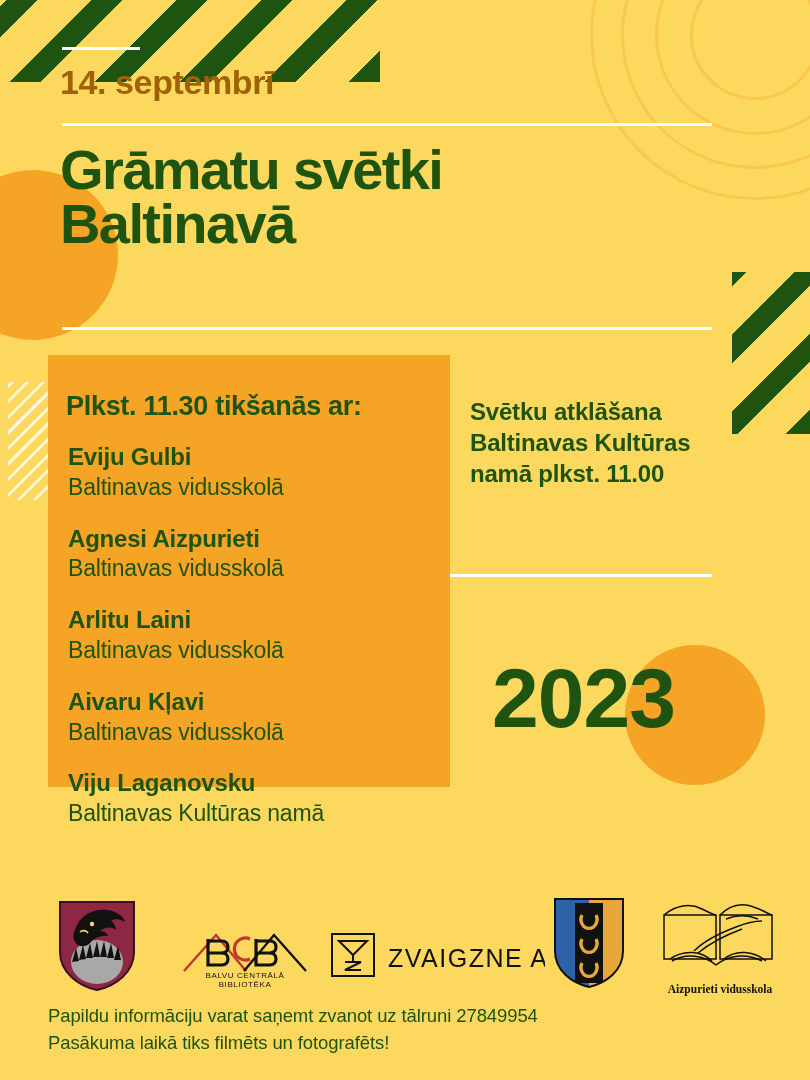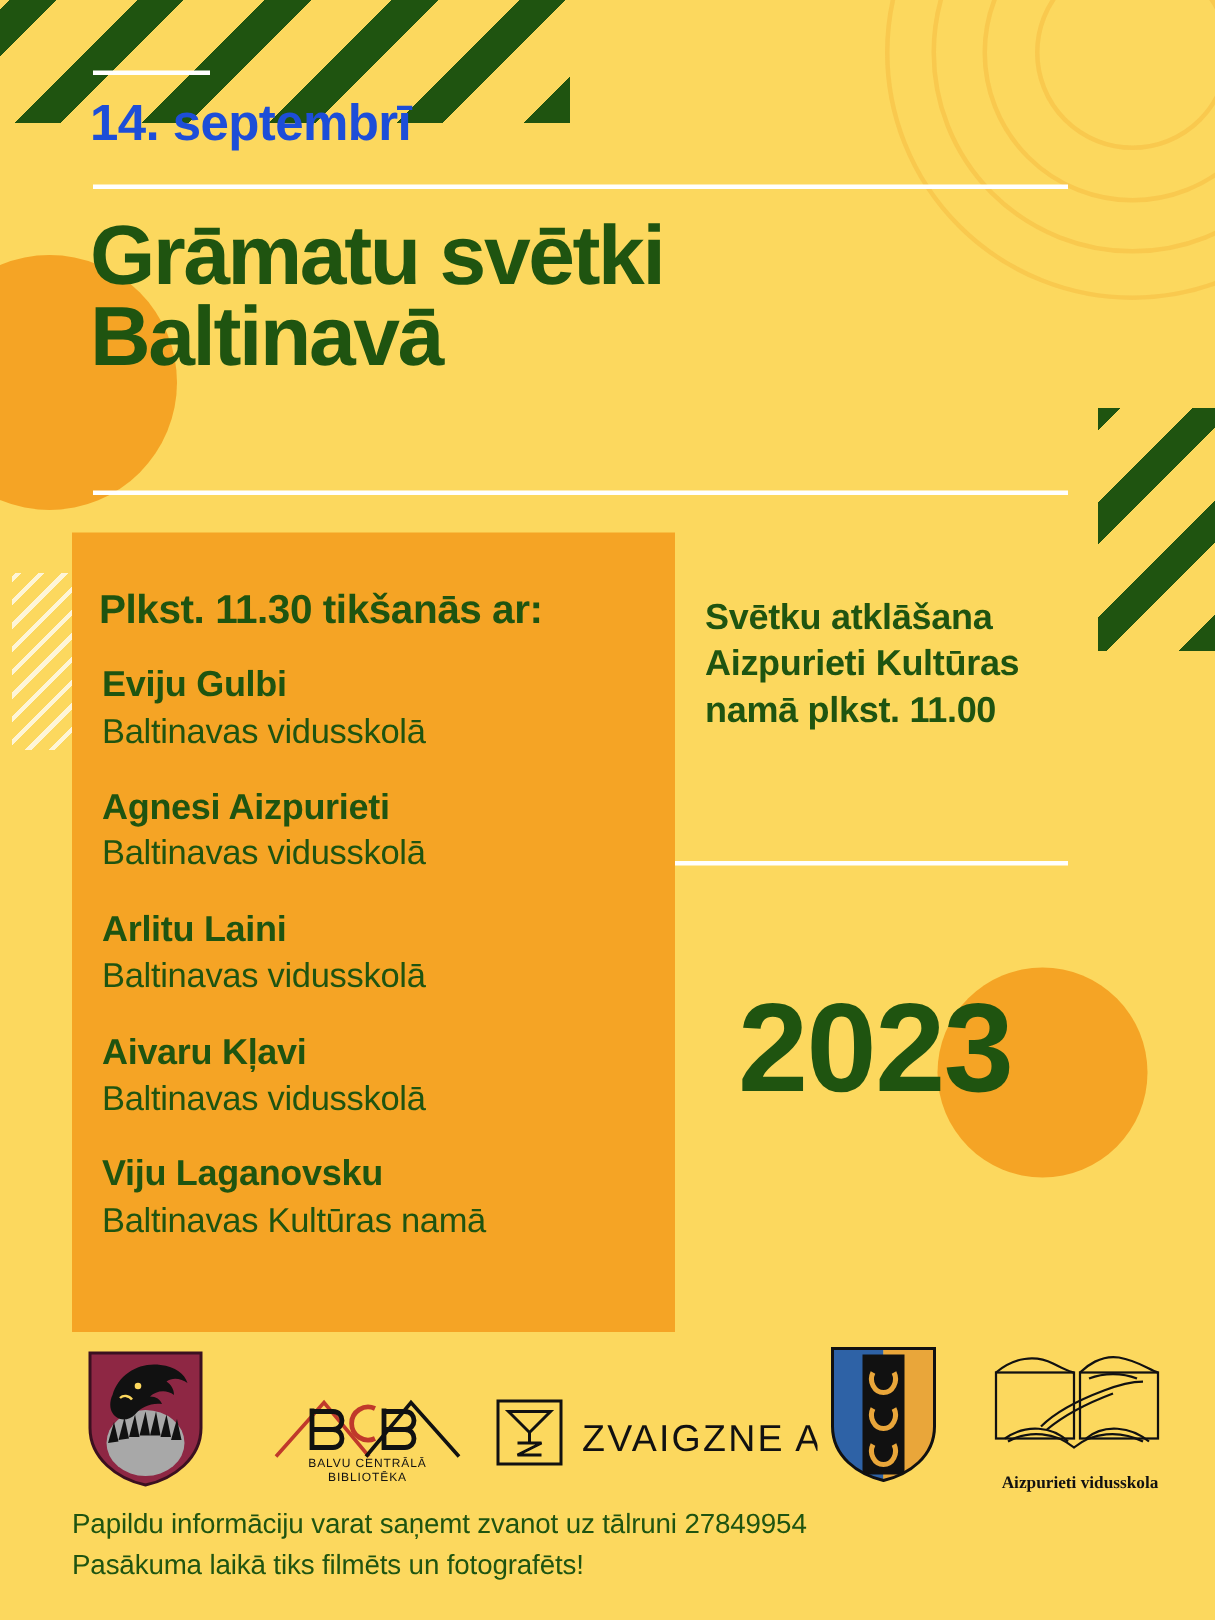--- a/index.html
+++ b/index.html
@@ -63,38 +63,38 @@
   
   .rule { position:absolute; background:#FFFFFF; height:3px; }
   .rule-short { left:62px; top:47px; width:78px; }
   .rule-head  { left:62px; top:123px; width:650px; }
   .rule-title { left:62px; top:327px; width:650px; }
   .rule-right { left:450px; top:574px; width:262px; }
 
   
   .date {
     position:absolute; left:60px; top:63px;
-    font-size:34px; font-weight:bold; color:#1d4ed8;
+    font-size:34px; font-weight:bold; color:#a16207;
     letter-spacing:-.4px;
   }
   .title {
     position:absolute; left:60px; top:143px; width:700px;
     font-size:56px; line-height:.96; font-weight:bold;
     color:#1F5410; letter-spacing:-1.6px;
   }
   .year {
     position:absolute; left:492px; top:650px;
     font-size:84px; font-weight:bold; color:#1F5410;
     letter-spacing:-1px;
   }
 
   
   .panel {
     position:absolute; left:48px; top:355px;
-    width:402px; height:533px;
+    width:402px; height:432px;
     background:#F5A425;
   }
   .panel-head {
     position:absolute; left:18px; top:36px;
     font-size:27px; font-weight:bold; color:#1F5410;
     letter-spacing:-.3px;
   }
   .speakers { position:absolute; left:20px; top:87px; width:372px; }
   .speaker { margin-bottom:21px; }
   .speaker-name {
@@ -195,21 +195,21 @@
       </div>
       <div class="speaker">
         <div class="speaker-name">Viju Laganovsku</div>
         <div class="speaker-place">Baltinavas Kultūras namā</div>
       </div>
     </div>
   </div>
 
   <div class="opening">
     <div>Svētku atklāšana</div>
-    <div>Aizpurieti Kultūras</div>
+    <div>Baltinavas Kultūras</div>
     <div>namā plkst. 11.00</div>
   </div>
 
   <div class="year">2023</div>
 
   <div class="logos">
 
     <div class="logo logo-balvu">
       <svg viewBox="0 0 78 92" width="78" height="92">
         <path d="M2 2 H76 V52 C76 72 58 86 39 90 C20 86 2 72 2 52 Z" fill="#8E2744" stroke="#3b1020" stroke-width="2"></path>

